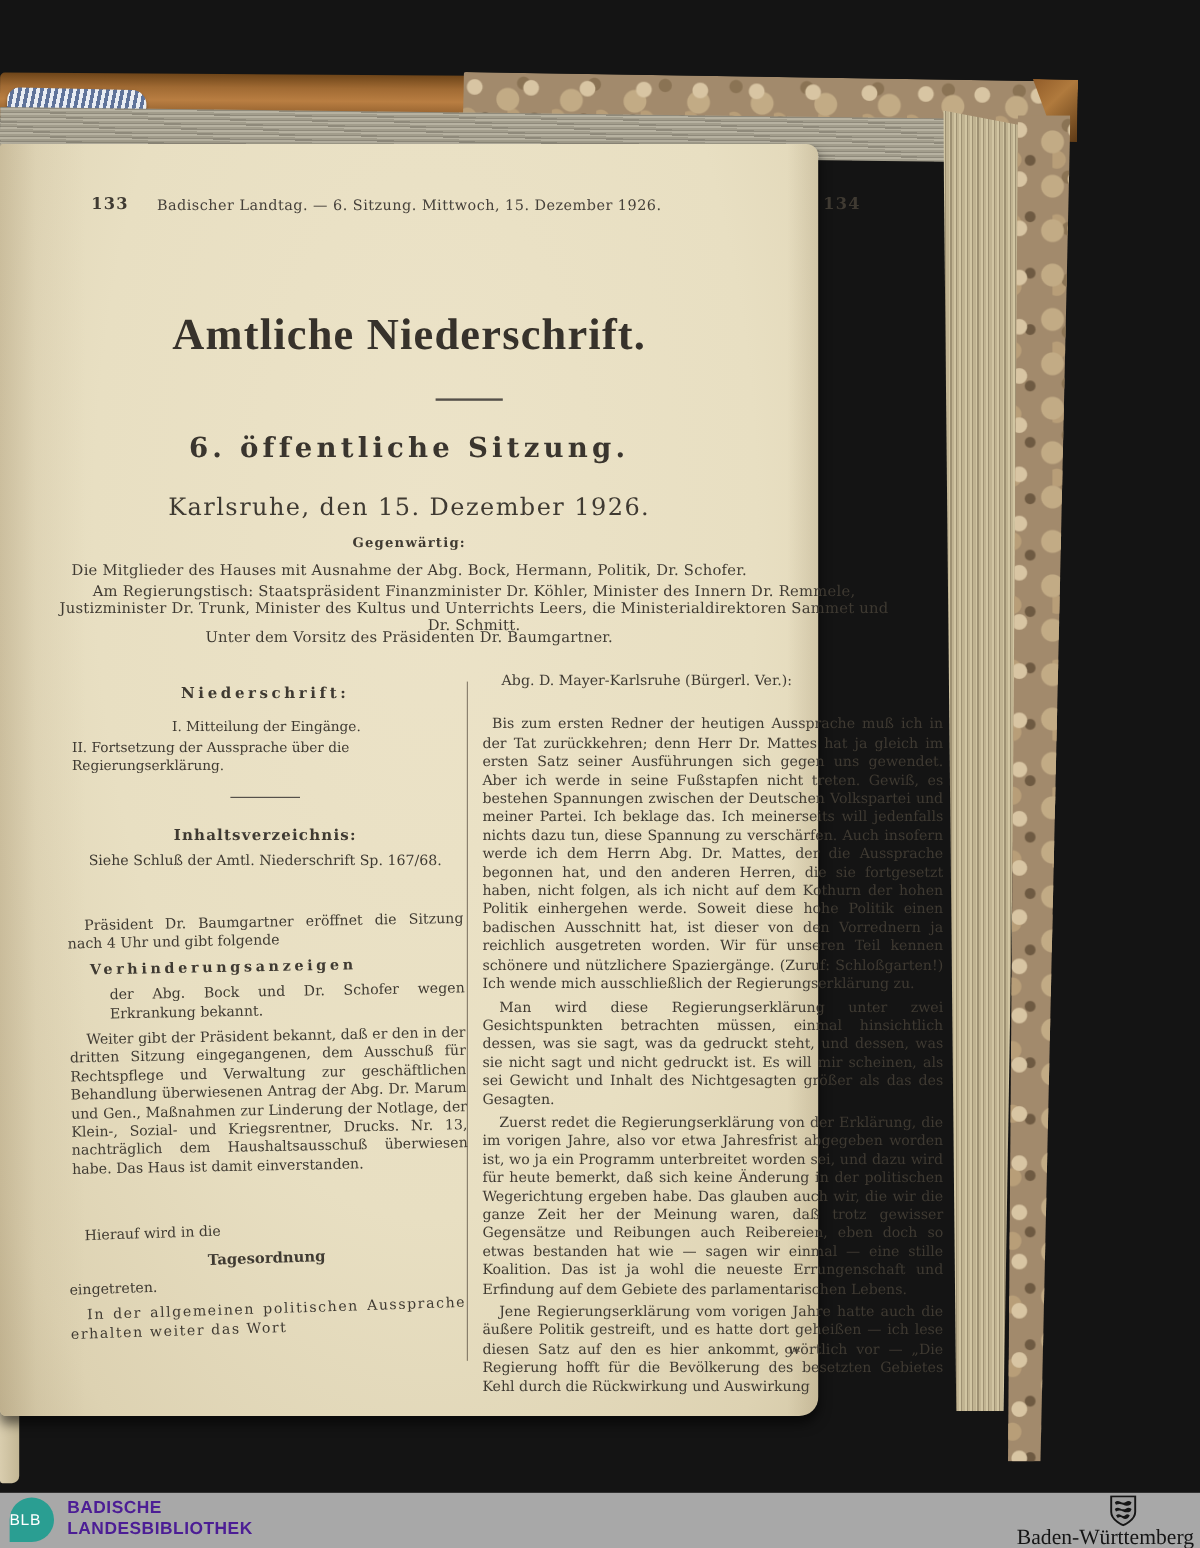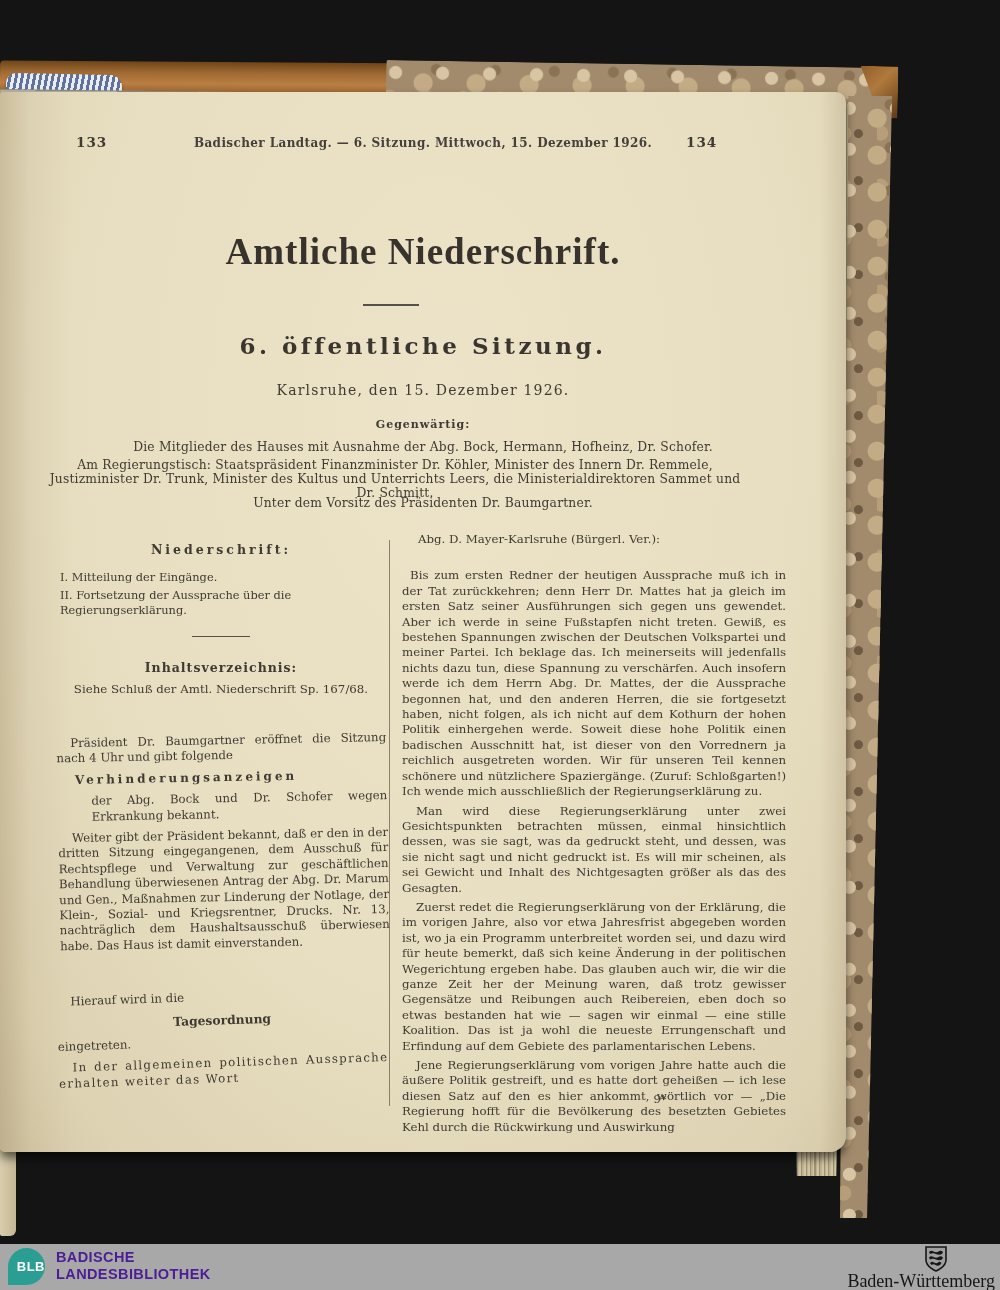--- a/index.html
+++ b/index.html
@@ -54,53 +54,53 @@
     position:absolute;left:840px;top:96px;width:52px;height:1122px;
     clip-path:polygon(16% 0,100% 0,52% 100%,0 100%);
   }
   .page-sliver-left{
     position:absolute;left:0;top:1140px;width:16px;height:96px;
     background:linear-gradient(90deg,#d9cdae,#c3b795);
     border-radius:0 0 6px 2px;
   }
   
   .page{
-    position:absolute;left:0;top:92px;width:846px;height:1060px;
+    position:absolute;left:0;top:120px;width:682px;height:1060px;
     background:
       linear-gradient(90deg, rgba(120,95,55,.22) 0, rgba(120,95,55,.06) 30px, rgba(0,0,0,0) 72px),
       linear-gradient(270deg, rgba(110,90,55,.16) 0, rgba(0,0,0,0) 26px),
       radial-gradient(ellipse at 52% 30%, #ece3c8 0%, #e8dfc2 55%, #ddd2b2 88%, #d2c6a5 100%);
     border-radius:2px 10px 16px 5px;
     box-shadow:0 6px 10px rgba(0,0,0,.55);
     color:#3f3a32;
   }
   .abs{position:absolute;}
   .ctr{left:0;width:100%;text-align:center;}
   .pgnum{font-size:13.5px;font-weight:bold;letter-spacing:1px;}
-  .runhead{font-size:12px;letter-spacing:.4px;color:#45403a;font-weight:bold;}
+  .runhead{font-size:12px;letter-spacing:.4px;color:#45403a;}
   .doc-title{font-size:37px;font-weight:bold;letter-spacing:1px;color:#37322b;font-family:Liberation Serif, serif;}
   .rule{height:1.5px;background:#55504a;}
   .session{font-size:23px;font-weight:bold;letter-spacing:3.5px;color:#3a352e;}
-  .dateline{font-size:14px;letter-spacing:1.2px;}
+  .dateline{font-size:20px;letter-spacing:1.2px;}
   .att-head{font-size:11px;font-weight:bold;letter-spacing:1px;}
   .att-line{font-size:12.3px;letter-spacing:.2px;}
   .col{position:absolute;top:440px;font-size:11.8px;line-height:15.4px;}
   .col p{margin:0 0 4px 0;text-align:justify;text-indent:14px;}
   .divider{position:absolute;left:389px;top:448px;width:1px;height:566px;background:rgba(60,50,40,.55);}
   .sperr{letter-spacing:3px;font-weight:bold;}
   .small-rule{height:1.3px;background:#55504a;width:58px;margin:0 auto;}
   .footer-bar{
     position:absolute;left:0;top:1244px;width:1000px;height:46px;background:#a8a8a8;
     font-family:"Liberation Sans","DejaVu Sans",sans-serif;
   }
   .blb-badge{
     position:absolute;left:8px;top:4px;width:37px;height:37px;
     background:#2a9e92;border-radius:19px 19px 19px 0;
-    color:#fff;font-weight:bold;font-size:13px;
-    display:flex;align-items:center;justify-content:flex-end;letter-spacing:.5px;
+    color:#fff;font-weight:normal;font-size:13px;
+    display:flex;align-items:center;justify-content:flex-start;letter-spacing:.5px;
   }
   .blb-name{
     position:absolute;left:56px;top:5px;color:#4c1d95;font-weight:bold;
     font-size:14.5px;line-height:17px;letter-spacing:.4px;
   }
   .bw-arms{position:absolute;right:52px;top:2px;}
   .bw-text{
     position:absolute;right:5px;top:27px;color:#151515;
     font-family:"Liberation Serif","DejaVu Serif",serif;font-size:18px;
   }
@@ -125,29 +125,29 @@
   <div class="abs ctr runhead" style="top:44px;">Badischer Landtag. — 6. Sitzung. Mittwoch, 15. Dezember 1926.</div>
   <span class="abs pgnum" style="left:686px;top:42px;">134</span>
 
   <div class="abs ctr doc-title" style="top:138px;">Amtliche Niederschrift.</div>
   <div class="abs rule" style="left:363px;top:212px;width:56px;"></div>
 
   <div class="abs ctr session" style="top:240px;">6. öffentliche Sitzung.</div>
   <div class="abs ctr dateline" style="top:290px;">Karlsruhe, den 15. Dezember 1926.</div>
 
   <div class="abs ctr att-head" style="top:326px;">Gegenwärtig:</div>
-  <div class="abs ctr att-line" style="top:348px;">Die Mitglieder des Hauses mit Ausnahme der Abg. Bock, Hermann, Hofheinz, Dr. Schofer.</div>
+  <div class="abs ctr att-line" style="top:348px;">Die Mitglieder des Hauses mit Ausnahme der Abg. Bock, Hermann, Politik, Dr. Schofer.</div>
   <div class="abs att-line" style="left:48px;top:366px;width:694px;text-align:center;">Am Regierungstisch: Staatspräsident Finanzminister Dr. Köhler, Minister des Innern Dr. Remmele, Justizminister Dr. Trunk, Minister des Kultus und Unterrichts Leers, die Ministerialdirektoren Sammet und Dr. Schmitt.</div>
   <div class="abs ctr att-line" style="top:404px;">Unter dem Vorsitz des Präsidenten Dr. Baumgartner.</div>
 
   <div class="divider"></div>
 
   <div class="col" style="left:56px;width:330px;height:590px;">
     <div class="abs ctr sperr" style="top:10px;font-size:12.5px;">Niederschrift:</div>
-    <div class="abs" style="left:4px;top:38px;width:324px;font-size:11.4px;">I. Mitteilung der Eingänge.</div>
+    <div class="abs" style="left:4px;top:38px;width:324px;font-size:11.4px;text-align:center;">I. Mitteilung der Eingänge.</div>
     <div class="abs" style="left:4px;top:56px;width:324px;font-size:11.4px;">II. Fortsetzung der Aussprache über die Regierungserklärung.</div>
     <div class="abs small-rule" style="left:136px;top:104px;"></div>
     <div class="abs ctr" style="top:128px;font-weight:bold;letter-spacing:1px;font-size:12.5px;">Inhaltsverzeichnis:</div>
     <div class="abs ctr" style="top:150px;font-size:11.8px;">Siehe Schluß der Amtl. Niederschrift Sp. 167/68.</div>
 
     <div class="abs tilt1" style="left:0;top:198px;width:330px;">
       <p>Präsident Dr. Baumgartner eröffnet die Sitzung nach 4 Uhr und gibt folgende</p>
       <div class="sperr" style="margin:6px 0 6px 18px;font-size:12px;">Verhinderungsanzeigen</div>
       <p style="margin-left:34px;text-indent:0;">der Abg. Bock und Dr. Schofer wegen Erkrankung bekannt.</p>
       <p style="margin-top:6px;">Weiter gibt der Präsident bekannt, daß er den in der dritten Sitzung eingegangenen, dem Ausschuß für Rechtspflege und Verwaltung zur geschäftlichen Behandlung überwiesenen Antrag der Abg. Dr. Marum und Gen., Maßnahmen zur Linderung der Notlage, der Klein-, Sozial- und Kriegsrentner, Drucks. Nr. 13, nachträglich dem Haushaltsausschuß überwiesen habe. Das Haus ist damit einverstanden.</p>

